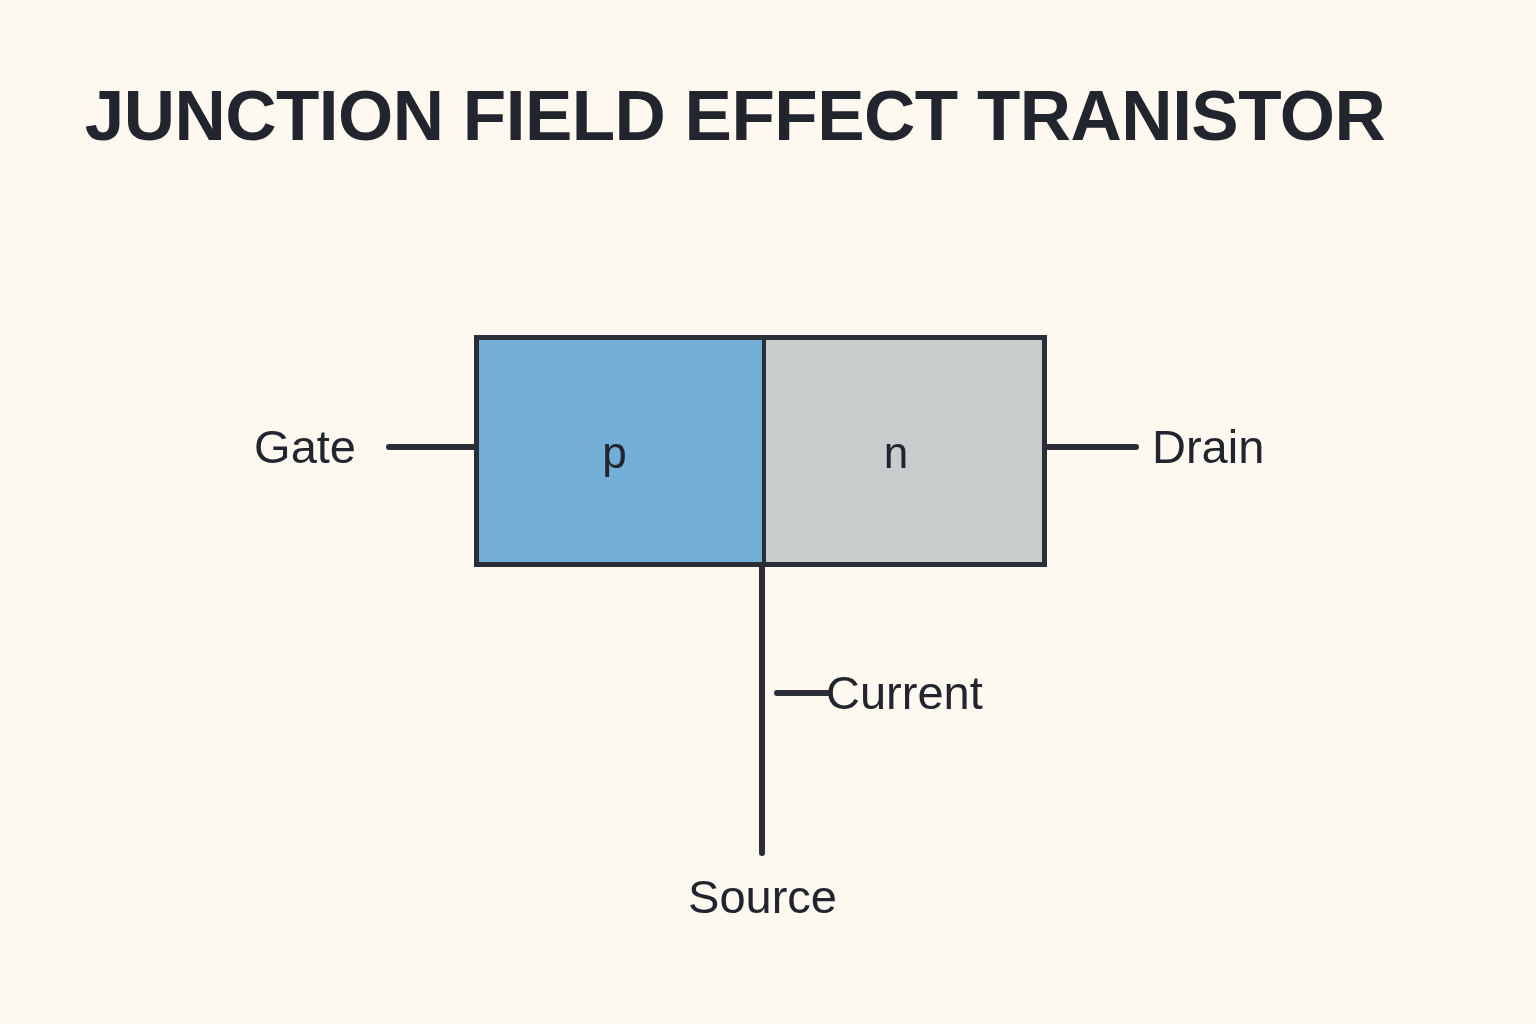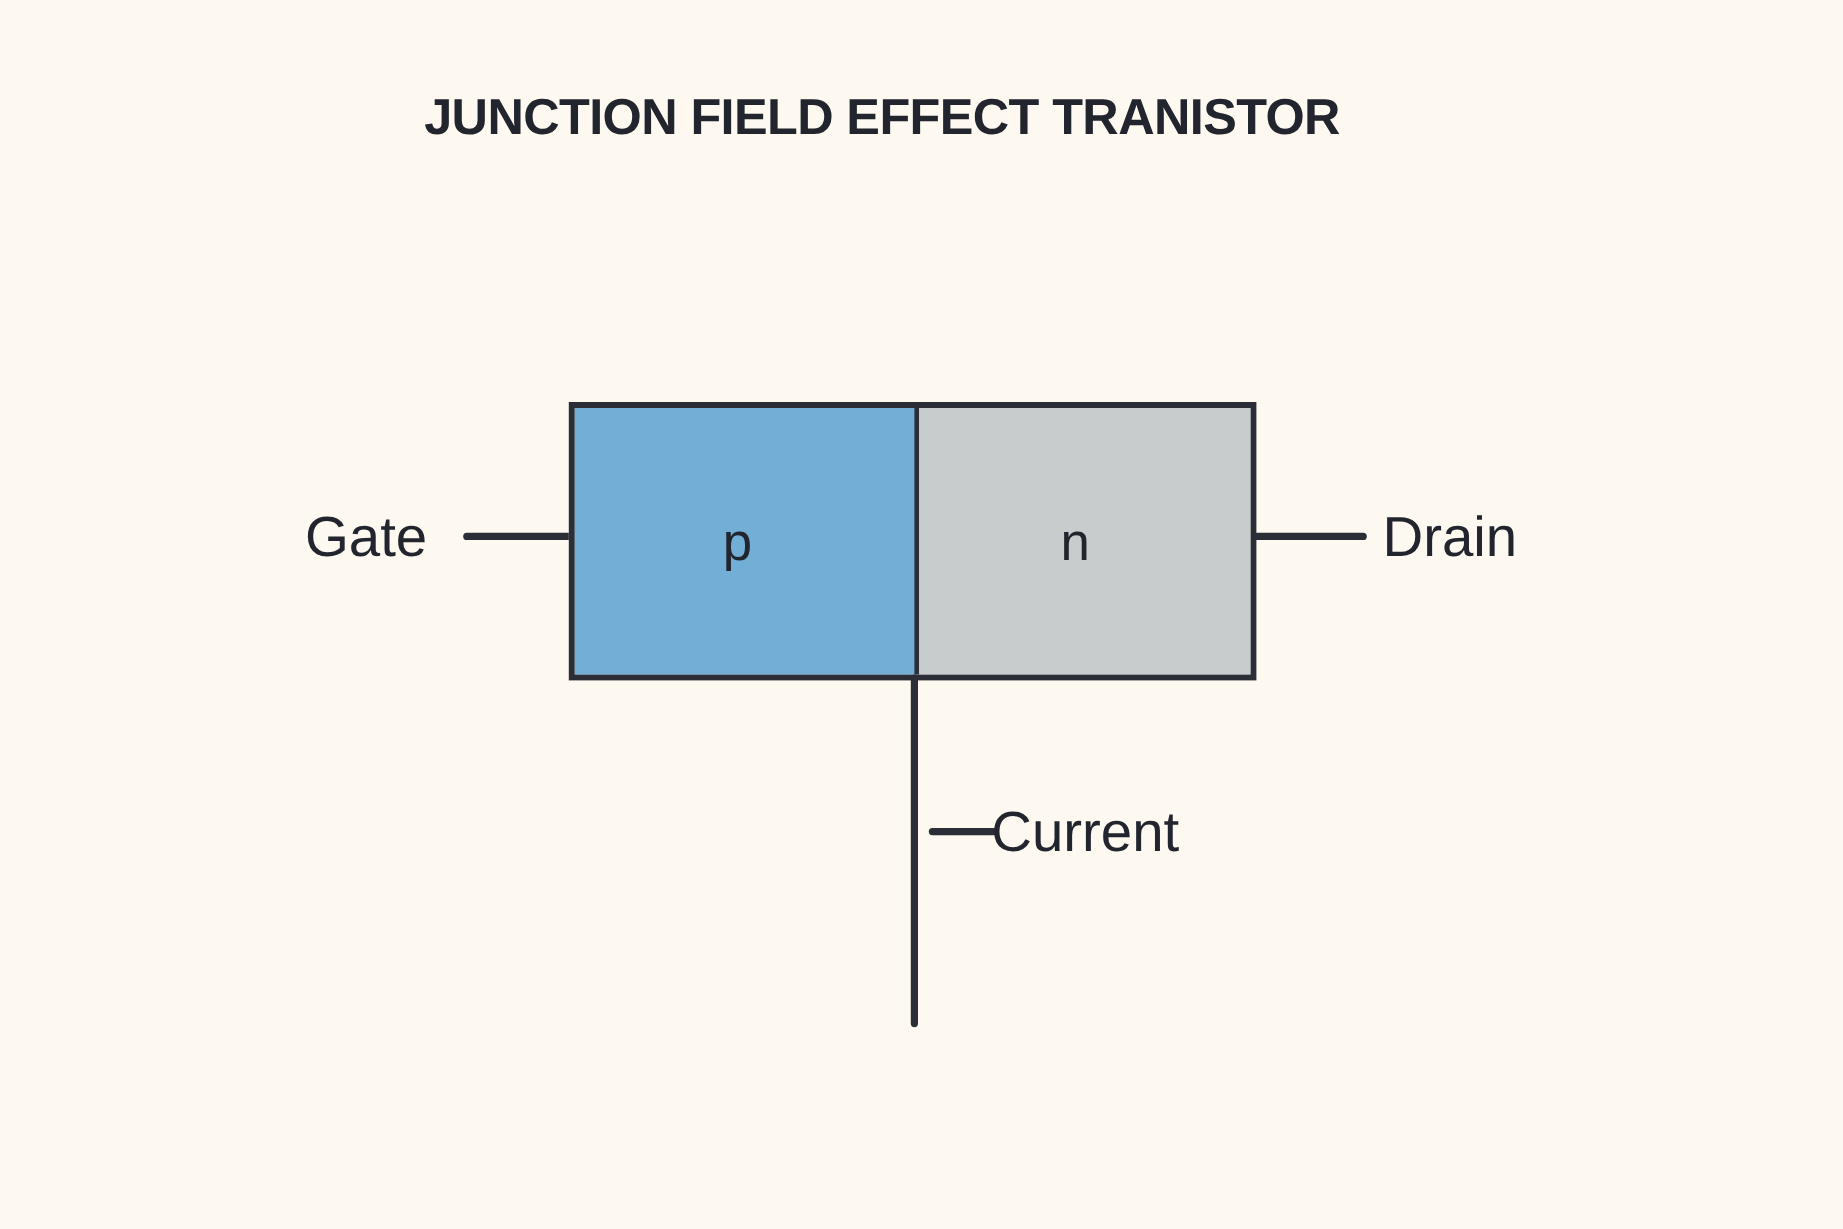--- a/index.html
+++ b/index.html
@@ -29,21 +29,21 @@
     left: 0;
     top: 72px;
     width: 1470px;
     text-align: center;
     line-height: 1.24;
   }
   .title-line {
     display: block;
     font-family: "Liberation Sans", sans-serif;
     font-weight: bold;
-    font-size: 42px;
+    font-size: 71px;
     letter-spacing: -0.5px;
     color: #22252e;
     white-space: nowrap;
   }
 
   
   .device-box {
     position: absolute;
     left: 474px;
     top: 335px;
@@ -141,14 +141,15 @@
   </div>
 
   <div class="lead-h lead-drain"></div>
   <div class="term-label label-drain">Drain</div>
 
   <div class="lead-v lead-source"></div>
 
   <div class="lead-h lead-current"></div>
   <div class="term-label label-current">Current</div>
 
+  <div class="term-label label-source">Source</div>
 
 </div>
 
 </body></html>

